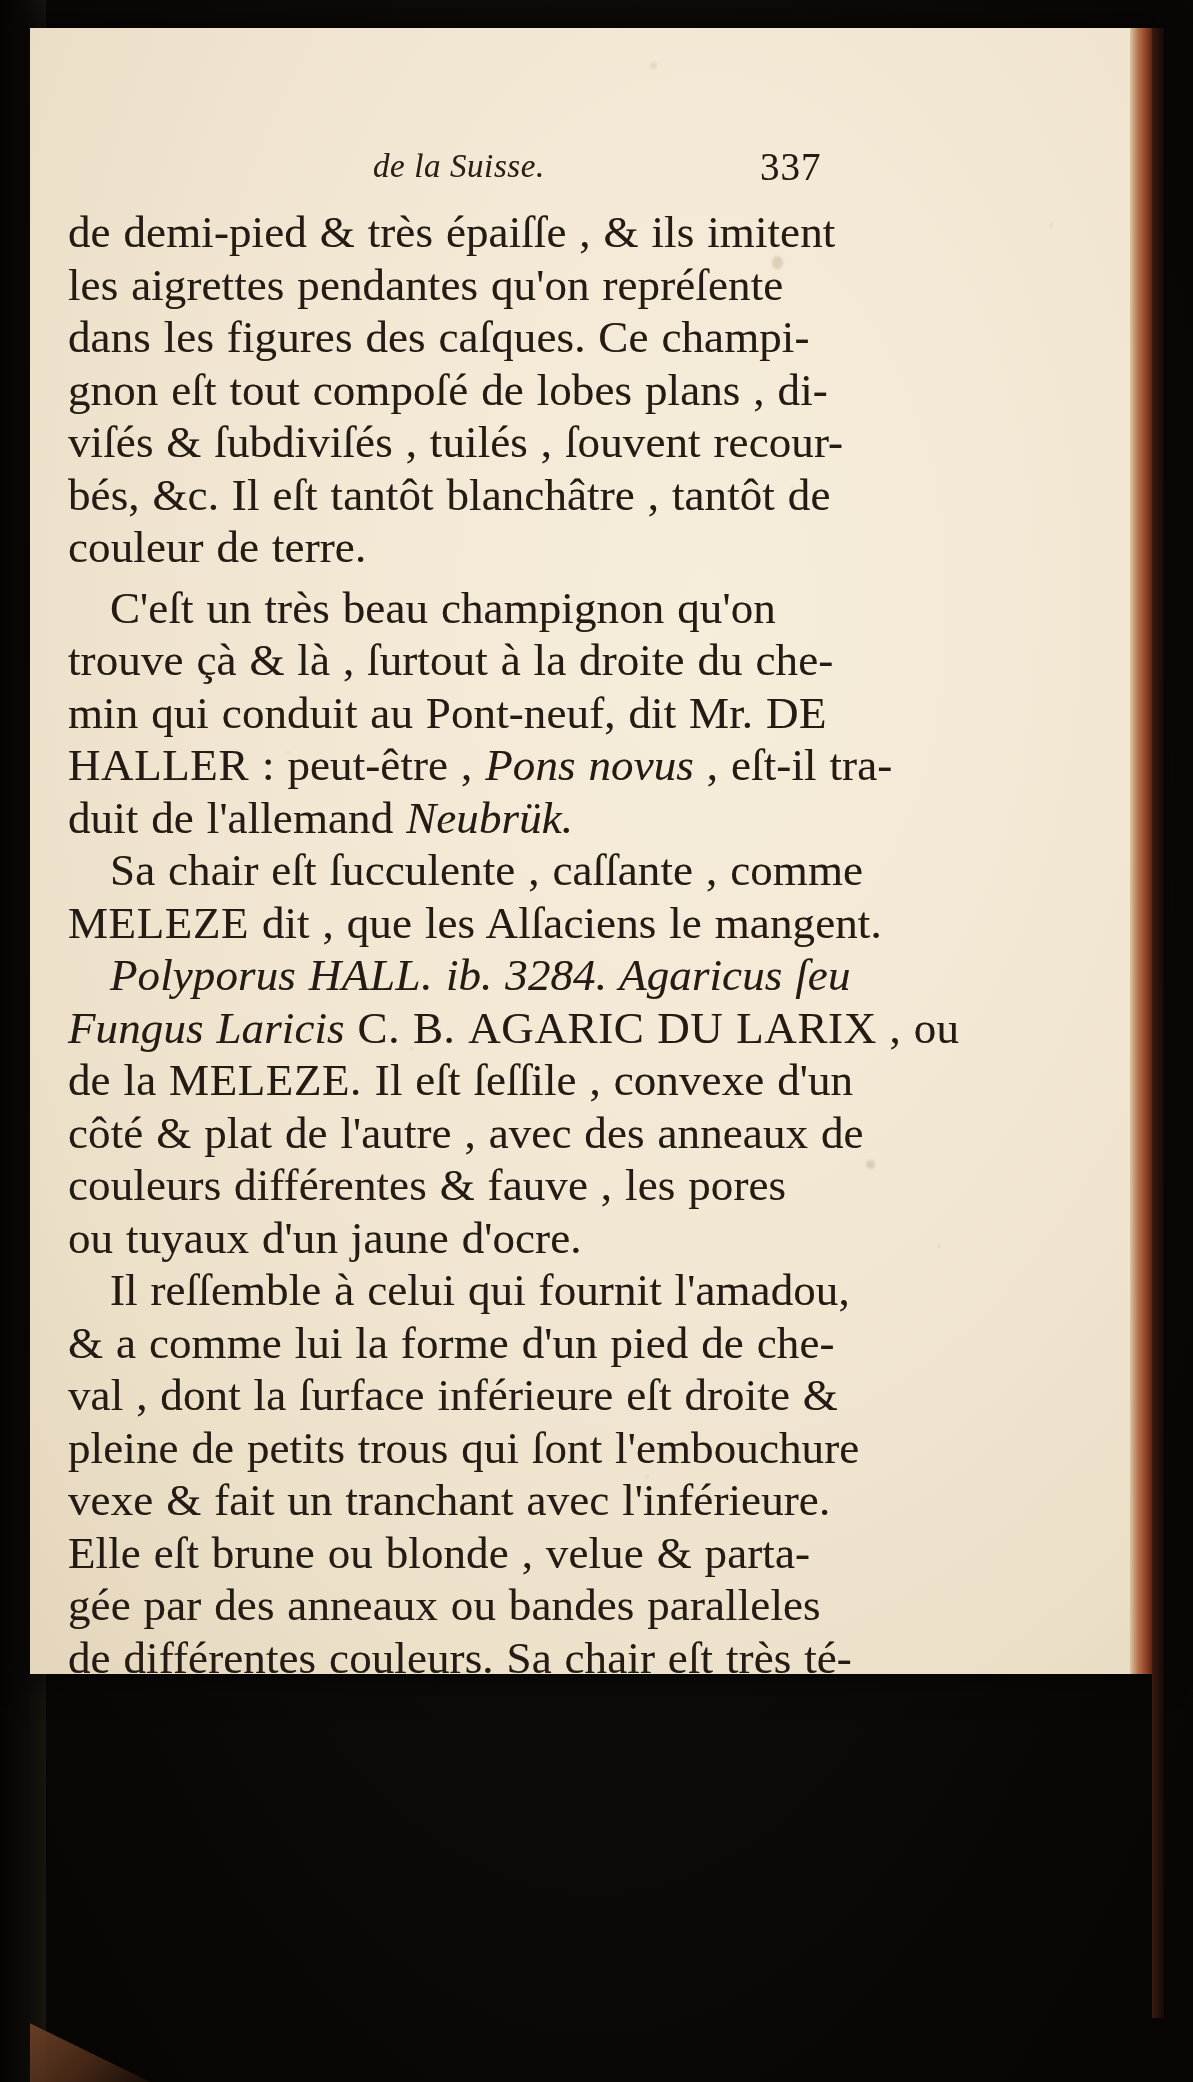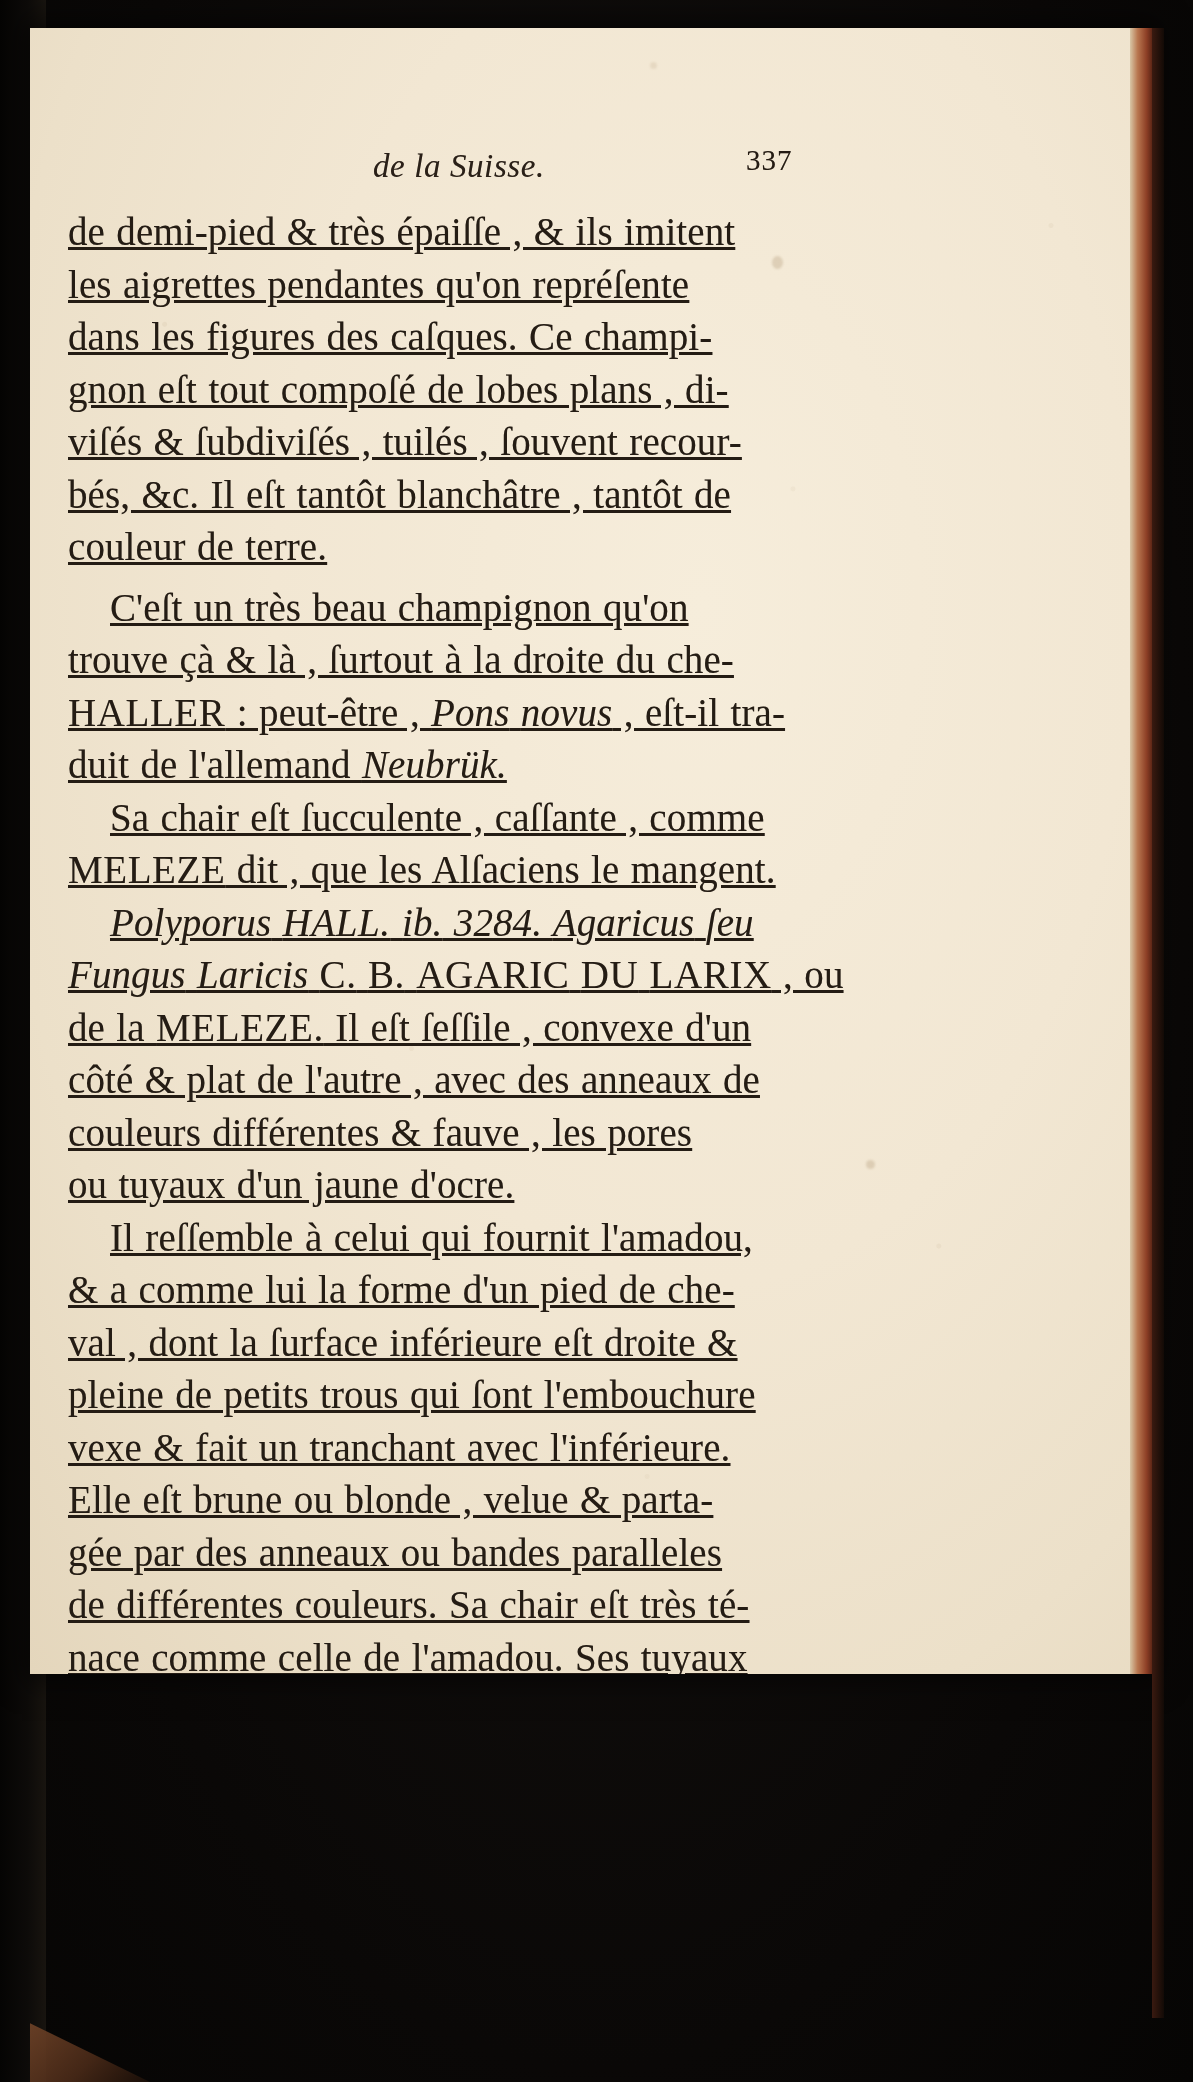--- a/index.html
+++ b/index.html
@@ -114,37 +114,36 @@
     position: absolute;
     left: 305px;
     top: 0;
     font-style: italic;
     font-size: 33px;
     letter-spacing: 0.6px;
     color: #2a2018;
   }
   #page-number {
     position: absolute;
-    left: 678px;
+    left: 692px;
     top: -4px;
-    font-size: 29px;
+    font-size: 39px;
     letter-spacing: 1px;
     color: #241b13;
   }
 
   .para {
-    font-size: 39px;
+    font-size: 45px;
     line-height: 52.5px;
     color: #241c14;
     text-align: justify;
     text-align-last: left;
     margin: 0 0 0 0;
     letter-spacing: 0.1px;
     word-spacing: 1.5px;
-    text-decoration: underline;
   }
   .para .ln { display: block; white-space: nowrap; }
   .sc {
     font-variant: small-caps;
     letter-spacing: 0.6px;
   }
   .it { font-style: italic; }
 
   
   #textblock { text-shadow: 0 0 0.6px rgba(40,30,20,0.35); }
@@ -179,20 +178,21 @@
         <span class="ln">dans les figures des caſques.  Ce champi-</span>
         <span class="ln">gnon eſt tout compoſé de lobes plans , di-</span>
         <span class="ln">viſés &amp; ſubdiviſés ,  tuilés , ſouvent recour-</span>
         <span class="ln">bés, &amp;c. Il eſt tantôt blanchâtre , tantôt de</span>
         <span class="ln">couleur de terre.</span>
       </p>
 
       <p class="para">
         <span class="ln" style="text-indent:42px;display:block;margin-top:8px;">C'eſt un très beau champignon qu'on</span>
         <span class="ln">trouve çà &amp; là ,  ſurtout à la droite du che-</span>
+        <span class="ln sc-line">min qui conduit au Pont-neuf,  dit Mr. <span class="sc">DE</span></span>
         <span class="ln"><span class="sc">HALLER</span> : peut-être , <span class="it">Pons</span> <span class="it">novus</span> ,  eſt-il tra-</span>
         <span class="ln">duit de l'allemand <span class="it">Neubrük.</span></span>
       </p>
 
       <p class="para">
         <span class="ln" style="text-indent:42px;display:block;">Sa chair eſt ſucculente , caſſante , comme</span>
         <span class="ln"><span class="sc">MELEZE</span> dit , que les Alſaciens le mangent.</span>
       </p>
 
       <p class="para">

